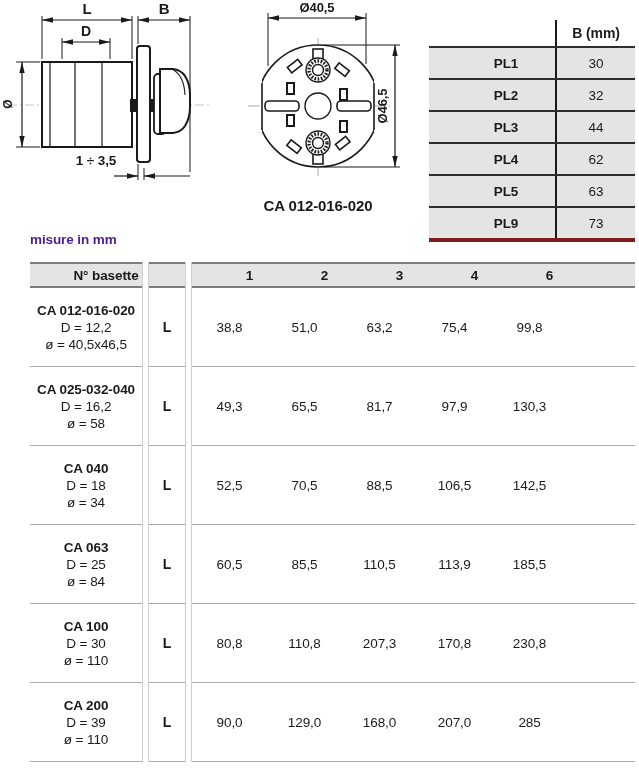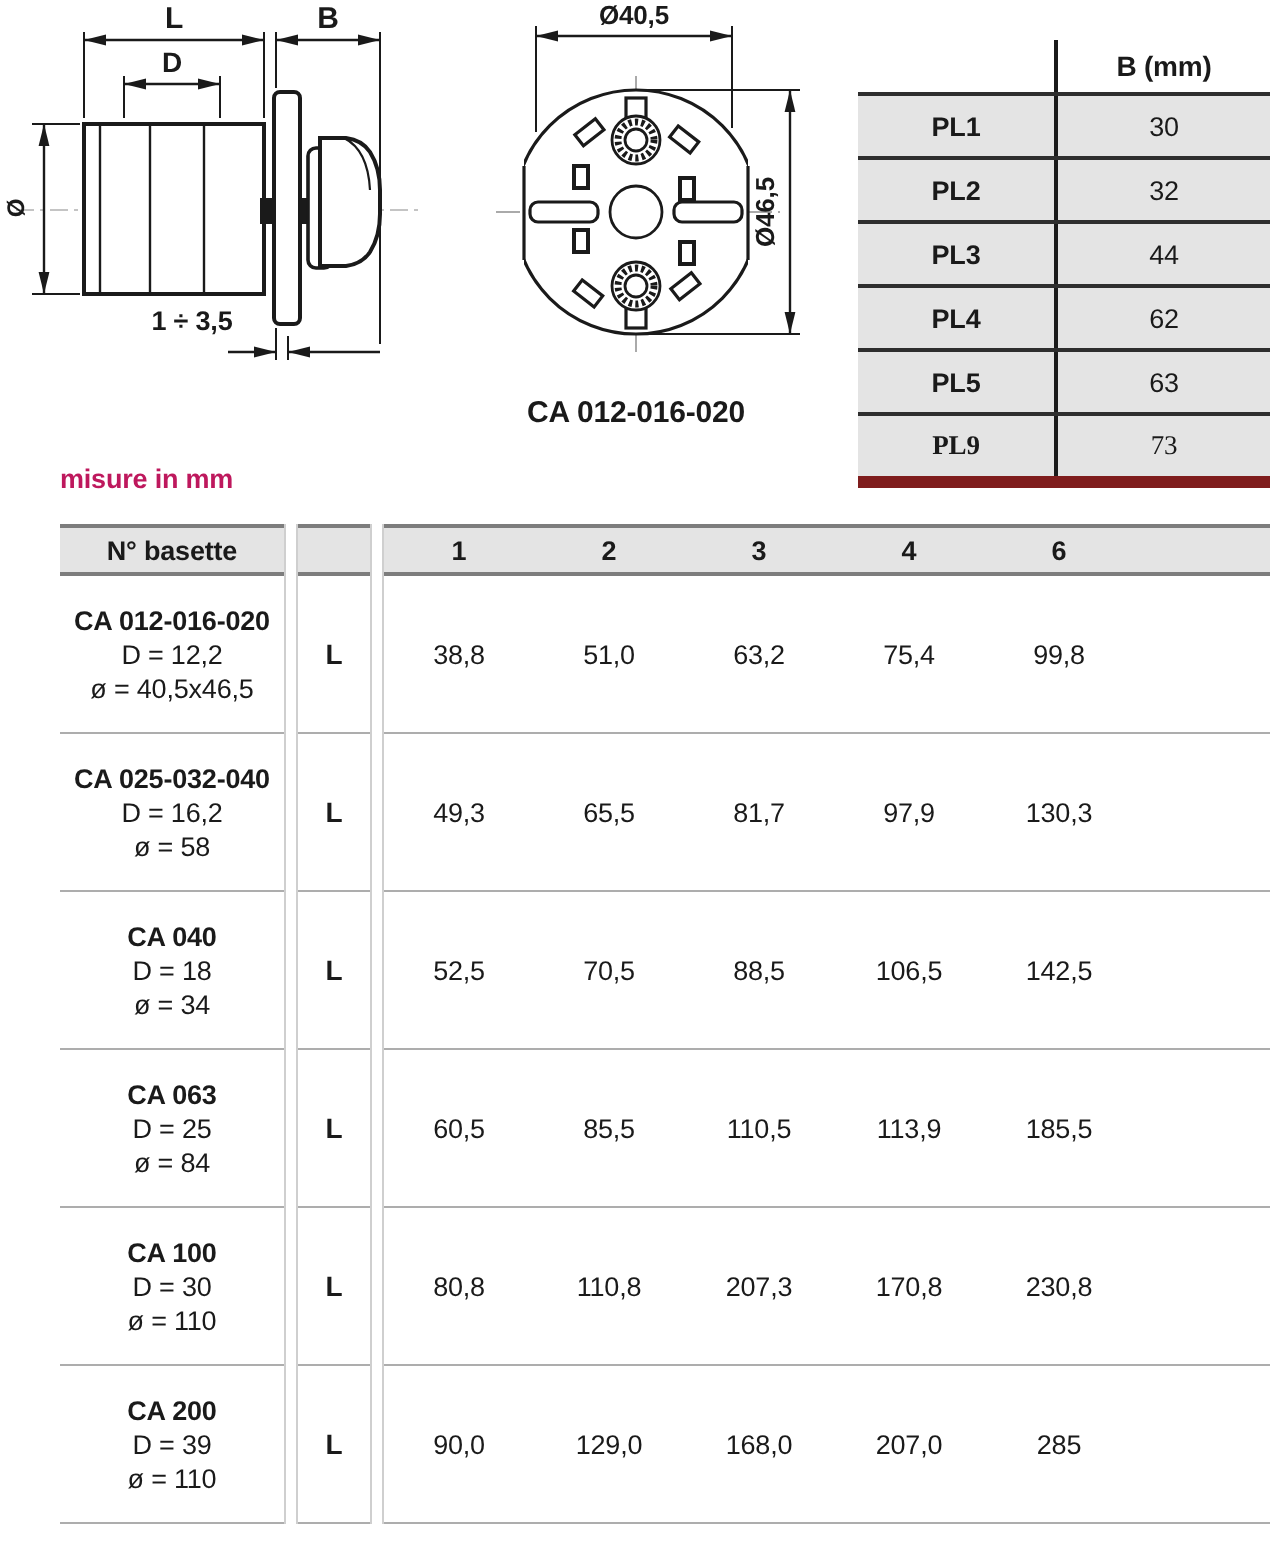--- a/index.html
+++ b/index.html
@@ -11,33 +11,33 @@
 
   
   .pl{position:absolute;left:429px;top:6px;width:206px;font-size:13.5px;}
   .pl-row{display:flex;height:30px;align-items:center;}
   .pl-row .pl-l{width:98px;text-align:center;border-right:2px solid #1a1a1a;height:100%;
     display:flex;align-items:center;justify-content:center;}
   .pl-row .pl-v{flex:1;text-align:center;height:100%;
     display:flex;align-items:center;justify-content:center;}
   .pl-head{height:26px;font-weight:700;font-size:14px;margin-top:14px;}
   .pl-body .pl-row{background:#e4e4e4;border-top:2px solid #2e2e2e;}
-  .pl-body .pl-row:last-child{border-bottom:6px solid #7f1d1d;font-family:Liberation Serif, serif;}
+  .pl-body .pl-row:last-child{border-bottom:4px solid #7f1d1d;}
   .pl-head .pl-l{border-right:2px solid #1a1a1a;}
-  .pl-row .pl-l{font-weight:700;}
+  .pl-row .pl-l{font-weight:700;padding-left:28px;}
   .pl-head .pl-l{font-weight:400;}
 
   
-  .note{position:absolute;left:30px;top:232px;font-size:13.5px;font-weight:700;color:#be185d;}
+  .note{position:absolute;left:30px;top:232px;font-size:13.5px;font-weight:700;color:#4c1d95;}
 
   
   .mtable{position:absolute;left:30px;top:262px;width:605px;}
   .mrow{display:flex;border-bottom:1px solid #adadad;box-sizing:border-box;}
   .mrow.mhead{background:#e4e4e4;border-top:2px solid #7d7d7d;border-bottom:2px solid #7d7d7d;
-    height:26px;align-items:center;font-weight:700;font-size:13.5px;}
+    height:26px;align-items:center;font-weight:700;font-size:13.5px;padding-left:20px;}
   .mrow.mbody{height:79px;align-items:center;font-size:13.5px;}
   .cA{width:112px;text-align:center;}
   .sp{width:7px;}
   .cB{width:36px;text-align:center;font-weight:700;font-size:14px;}
   .cC{flex:1;display:flex;align-items:center;}
   .vc{width:75px;text-align:center;}
   .cA .nm{font-weight:700;line-height:17px;}
   .cA .sub{font-weight:400;line-height:17px;}
   .strip{position:absolute;top:0;bottom:0;width:7px;background:#ffffff;
     border-left:1px solid #cfcfcf;border-right:1px solid #cfcfcf;box-sizing:border-box;z-index:5;}

